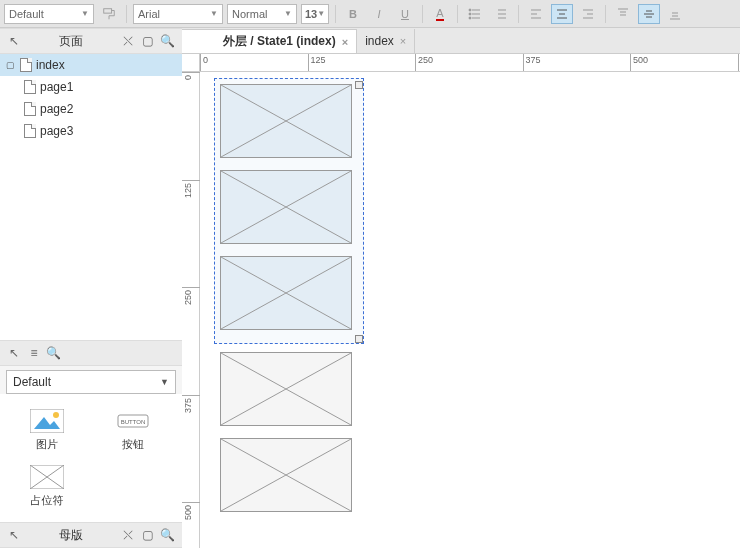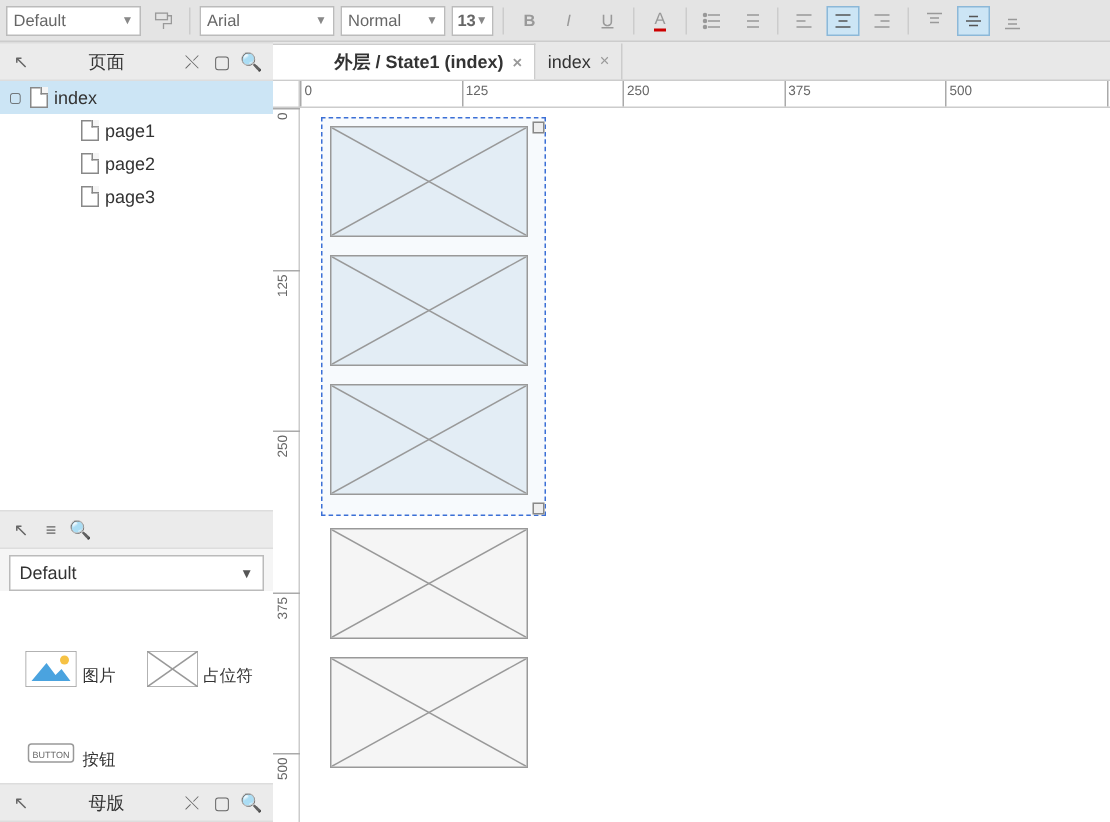--- a/index.html
+++ b/index.html
@@ -20,28 +20,28 @@
 .panel-hdr { height: 26px; display: flex; align-items: center; padding: 0 6px; background: #ebebeb; border-top: 1px solid #ddd; border-bottom: 1px solid #ddd; font-size: 12px; gap: 4px; }
 .panel-hdr .title { flex: 1; text-align: center; }
 .panel-hdr .icon { width: 16px; height: 16px; display: flex; align-items: center; justify-content: center; font-size: 12px; color: #666; }
 
 .tree { background: #fff; flex: 0 0 auto; }
 .tree-row { height: 22px; display: flex; align-items: center; padding-left: 6px; gap: 4px; }
 .tree-row.sel { background: #cce5f5; }
 .tree-row .toggle { width: 10px; font-size: 9px; color: #555; }
 .tree-row .doc { width: 12px; height: 14px; border: 1px solid #888; position: relative; background: #fff; }
 .tree-row .doc::after { content: ""; position: absolute; top: -1px; right: -1px; width: 4px; height: 4px; background: #f5f5f5; border-left: 1px solid #888; border-bottom: 1px solid #888; }
-.tree-row.child { padding-left: 54px; text-align: right; }
+.tree-row.child { padding-left: 24px; text-align: right; }
 .tree-fill { flex: 1; background: #fff; }
 
 .complib { flex: 0 0 auto; }
 .lib-sel { height: 24px; background: #fff; border: 1px solid #bbb; margin: 4px 6px 0; display: flex; align-items: center; padding: 0 6px; font-size: 12px; }
 .lib-sel .arrow { margin-left: auto; font-size: 9px; color: #555; }
 .lib-grid { display: flex; flex-wrap: wrap; padding: 8px 4px; gap: 0; background: #fff; }
-.lib-item { width: 86px; height: 56px; display: flex; flex-direction: row; align-items: flex-end; justify-content: center; font-size: 11px; gap: 4px; }
+.lib-item { width: 86px; height: 56px; display: flex; flex-direction: column; align-items: center; justify-content: center; font-size: 11px; gap: 4px; }
 .lib-icon { width: 34px; height: 24px; }
 
 .canvas-area { flex: 1; display: flex; flex-direction: column; background: #fff; }
 .tabs { height: 26px; display: flex; align-items: flex-end; background: #e8e8e8; border-bottom: 1px solid #ccc; }
 .tab { height: 24px; padding: 0 8px; display: flex; align-items: center; gap: 6px; font-size: 12px; border-right: 1px solid #ccc; }
 .tab.active { background: #fff; font-weight: bold; border-top: 1px solid #ccc; padding-left: 41px; }
 .tab .x { font-size: 11px; color: #999; }
 
 .ruler-h { height: 18px; display: flex; background: #fff; }
 .ruler-corner { width: 18px; border-right: 1px solid #ccc; border-bottom: 1px solid #ccc; }
@@ -227,32 +227,32 @@
         <div class="lib-item">
           <svg class="lib-icon" viewBox="0 0 34 24">
               <rect x="0" y="0" width="34" height="24" fill="#fff" stroke="#999"></rect>
               <polygon points="4,20 14,8 20,16 24,12 30,20" fill="#4aa3df"></polygon>
               <circle cx="26" cy="6" r="3" fill="#f6c244"></circle>
             </svg>
           <span>图片</span>
         </div>
         <div class="lib-item">
           <svg class="lib-icon" viewBox="0 0 34 24">
+              <rect x="2" y="6" width="30" height="12" rx="2" fill="#fff" stroke="#999"></rect>
+              <text x="17" y="15" font-size="6" text-anchor="middle" fill="#666">BUTTON</text>
+            </svg>
+          <span>按钮</span>
+        </div>
+        <div class="lib-item">
+          <svg class="lib-icon" viewBox="0 0 34 24">
               <rect x="0" y="0" width="34" height="24" fill="#fff" stroke="#999"></rect>
               <line x1="0" y1="0" x2="34" y2="24" stroke="#999"></line>
               <line x1="34" y1="0" x2="0" y2="24" stroke="#999"></line>
             </svg>
           <span>占位符</span>
-        </div>
-        <div class="lib-item">
-          <svg class="lib-icon" viewBox="0 0 34 24">
-              <rect x="2" y="6" width="30" height="12" rx="2" fill="#fff" stroke="#999"></rect>
-              <text x="17" y="15" font-size="6" text-anchor="middle" fill="#666">BUTTON</text>
-            </svg>
-          <span>按钮</span>
         </div>
       </div>
     </div>
 
     <div class="panel-hdr">
       <span class="icon">↖</span>
       <span class="title">母版</span>
       <span class="icon">⤬</span>
       <span class="icon">▢</span>
       <span class="icon">🔍</span>

